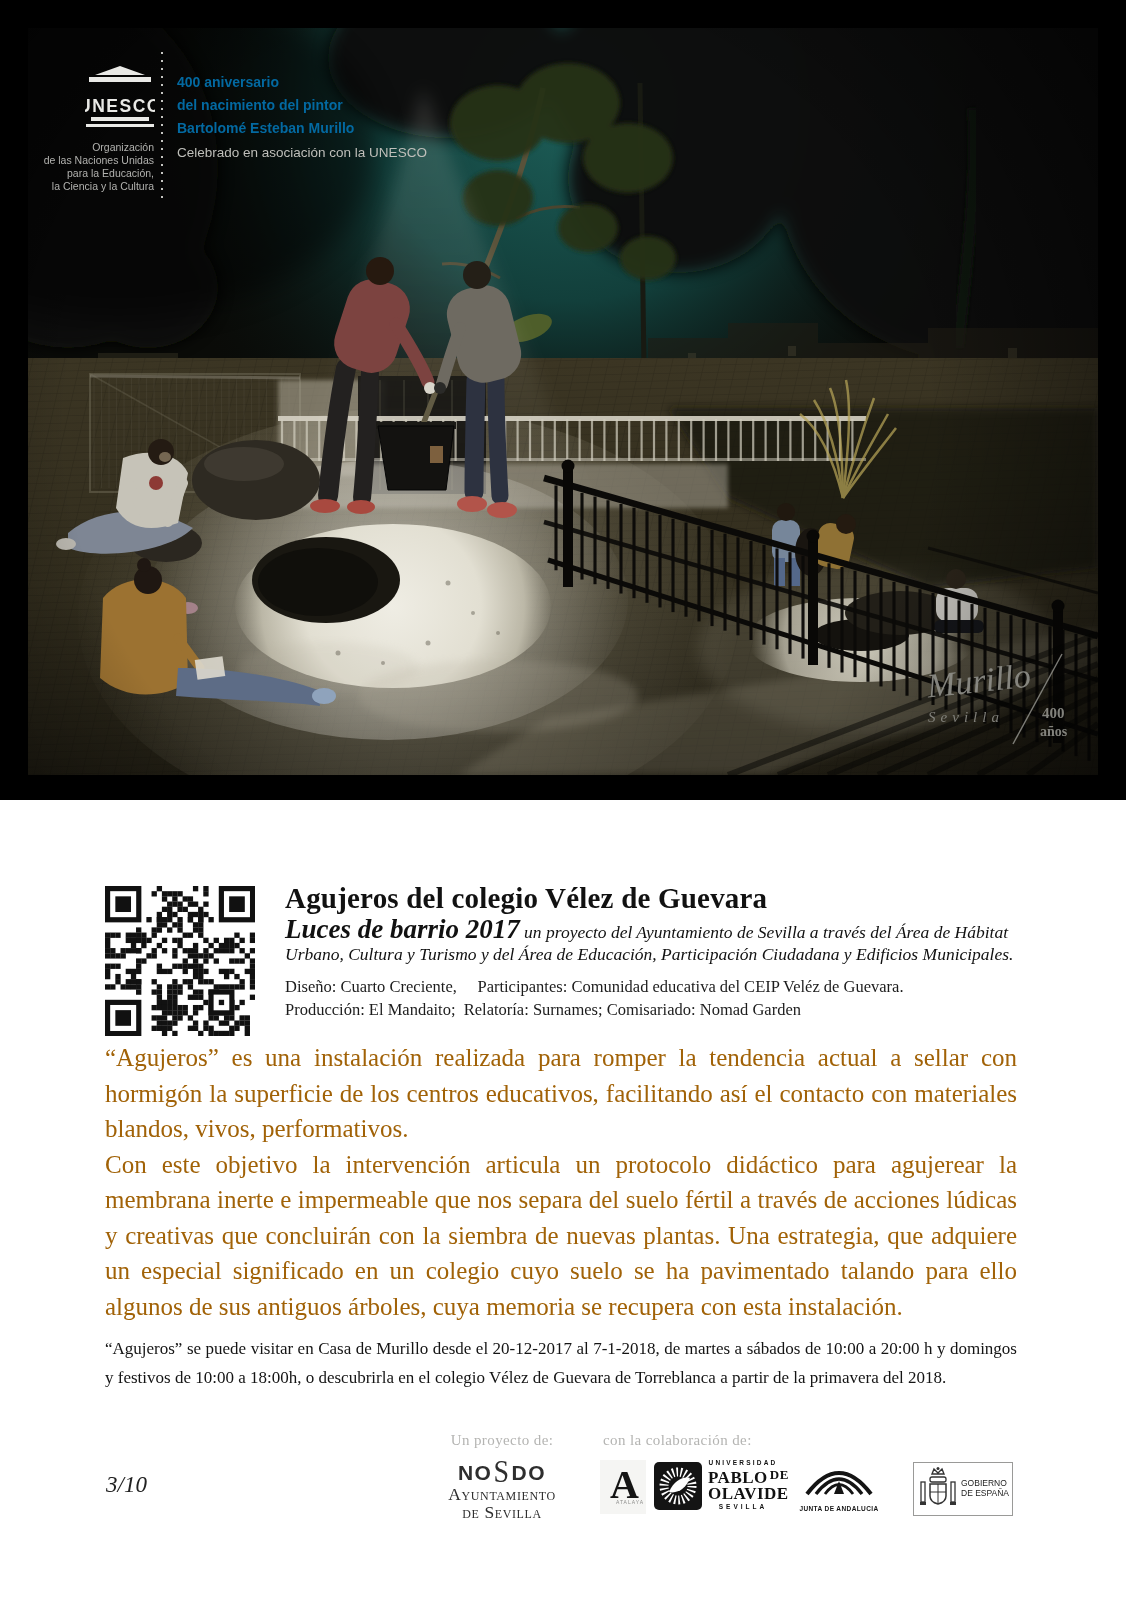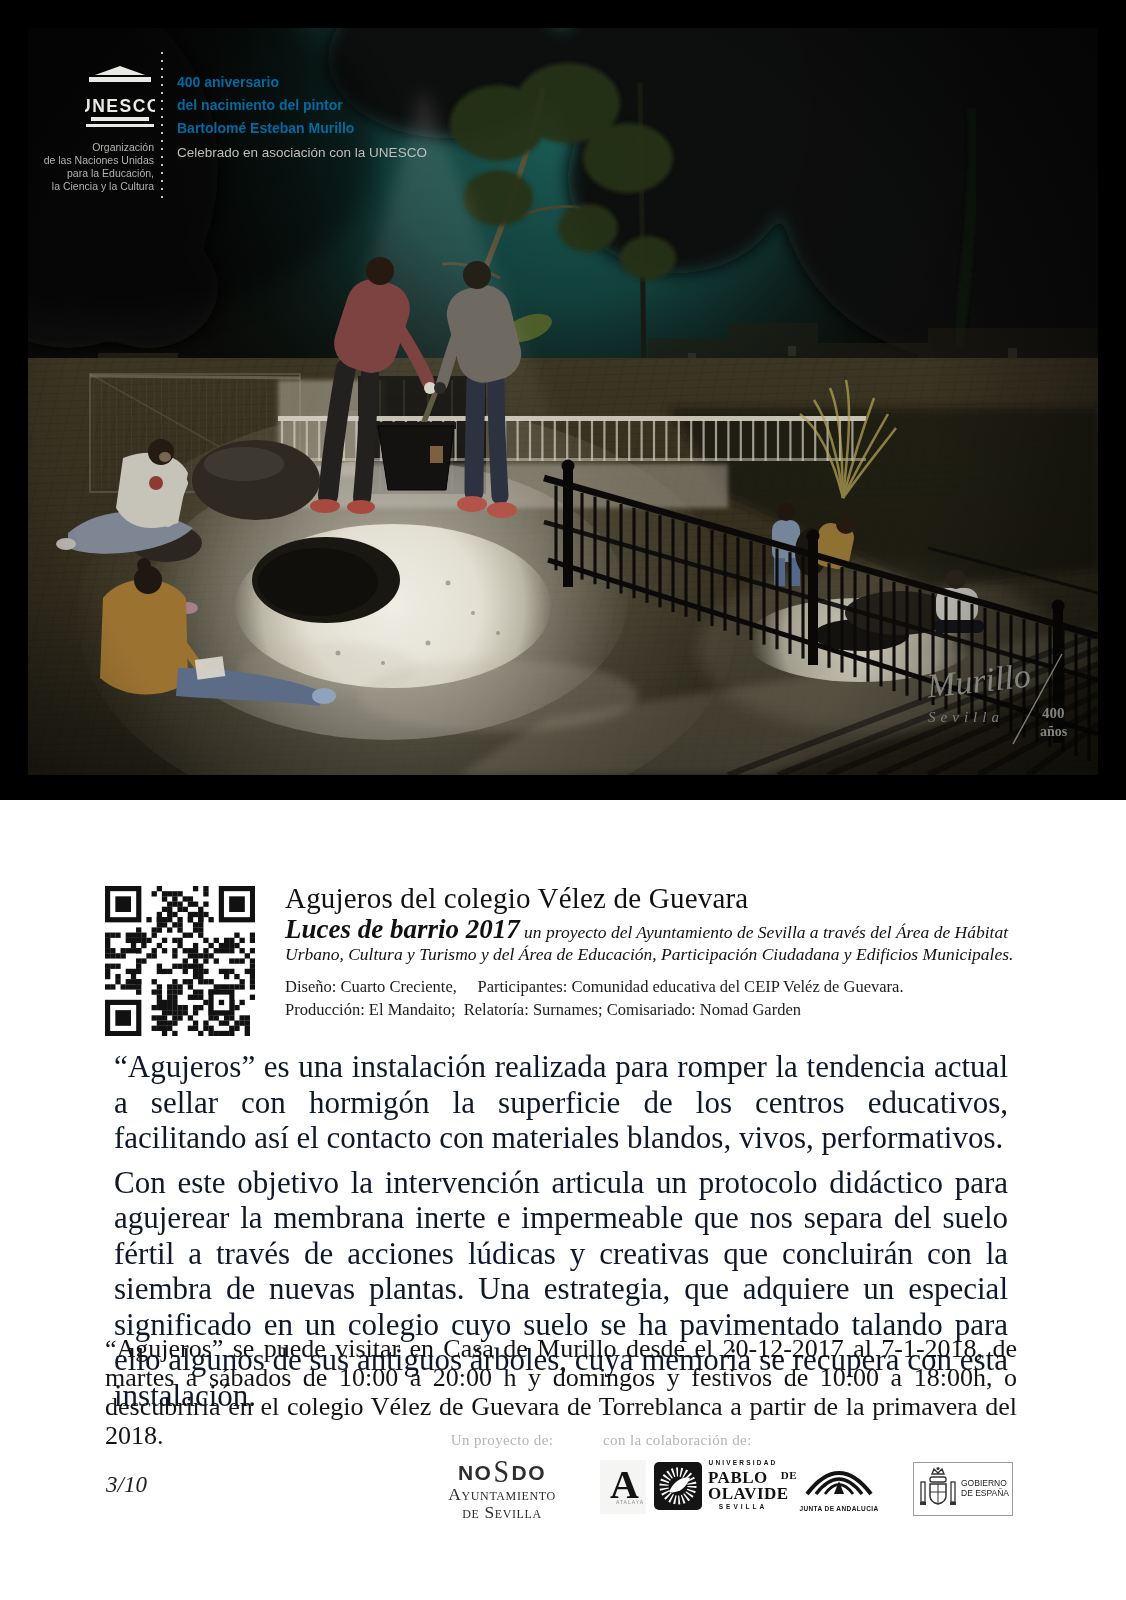--- a/index.html
+++ b/index.html
@@ -15,50 +15,50 @@
             font-size:10.5px;line-height:13px;color:#b2b2af;}
   .dotline{position:absolute;left:161px;top:52px;width:2px;height:152px;opacity:.85;
            background:repeating-linear-gradient(#e6e6e2 0 2px,transparent 2px 8px);}
   .header-text{position:absolute;left:177px;top:71px;}
   .anniv-line{font-size:14px;line-height:23px;font-weight:bold;color:#0369a1;}
   .anniv-sub{font-size:13.5px;line-height:17px;color:#bfbfba;margin-top:4px;}
   
   .info-header{position:absolute;left:105px;top:882px;width:915px;}
   .qr{position:absolute;left:0;top:4px;}
   .title-block{position:absolute;left:180px;top:0;width:735px;}
-  .doc-title{margin:0;font-size:29px;line-height:33px;font-weight:normal;letter-spacing:.2px;color:#111;}
+  .doc-title{margin:0;font-size:29px;line-height:33px;font-weight:bold;letter-spacing:.2px;color:#111;}
   .subtitle{margin:3px 0 0 0;font-style:italic;line-height:22px;font-size:17.5px;color:#111;}
   .subtitle .lead{font-size:27px;font-weight:600;}
   .credits{margin-top:11px;}
   .credit-line{font-size:16.5px;line-height:22.5px;white-space:pre-wrap;color:#1c1c1c;}
   
   .body-text{position:absolute;left:105px;top:1040px;width:912px;}
-  .body-text p{margin:9px;font-size:31px;line-height:35.5px;text-align:justify;color:#0f172a;}
+  .body-text p{margin:0;font-size:25px;line-height:35.5px;text-align:justify;color:#a16207;}
   .visit-note{position:absolute;left:105px;top:1334px;width:912px;margin:0;
-              font-size:26px;line-height:29px;text-align:justify;color:#141414;}
+              font-size:17px;line-height:29px;text-align:justify;color:#141414;}
   
   .footer{position:absolute;left:0;top:1432px;width:1008px;height:110px;}
   .footer-label{position:absolute;font-size:15px;letter-spacing:.4px;color:#b4b4b2;}
   .label-project{left:402px;top:0;width:200px;text-align:center;}
   .label-collab{left:603px;top:0;}
   .nosdo-block{position:absolute;left:402px;top:27px;width:200px;text-align:center;color:#2e2e2e;}
   .nosdo-word{font-family:"Liberation Sans",sans-serif;font-weight:bold;font-size:21px;letter-spacing:1.5px;line-height:24px;}
   .nosdo-s{display:inline-block;font-family:"Liberation Serif",serif;font-weight:400;font-size:28px;
            transform:scaleY(1.12);margin:0 1px;position:relative;top:1px;}
   .ayto-line{font-variant:small-caps;font-size:17.5px;line-height:18px;letter-spacing:.6px;}
   .logo-box{position:absolute;}
   .atalaya{left:600px;top:28px;width:46px;height:54px;background:#f5f5f3;}
   .atalaya .big-a{position:absolute;left:10px;top:1px;font-size:40px;font-weight:bold;color:#141414;}
   .atalaya .cap{position:absolute;right:2px;bottom:9px;font-size:5px;letter-spacing:1px;color:#8e8e8c;
                 font-family:"Liberation Sans",sans-serif;}
   .circle-logo{left:654px;top:30px;width:48px;height:48px;background:#141414;border-radius:5px;}
   .upo{left:708px;top:26px;width:70px;text-align:center;color:#111;font-family:"Liberation Sans",sans-serif;}
   .upo-univ{font-size:6.5px;letter-spacing:2.2px;font-weight:bold;line-height:9px;}
   .upo-name{font-family:"Liberation Serif",serif;font-weight:bold;font-size:17px;line-height:16px;letter-spacing:.5px;}
-  .upo-de{font-size:11px;font-weight:bold;vertical-align:4px;margin-left:13px;}
+  .upo-de{font-size:13px;font-weight:bold;vertical-align:4px;margin-left:2px;}
   .upo-city{font-size:6.5px;letter-spacing:3px;font-weight:bold;line-height:10px;}
   .junta{left:797px;top:30px;width:84px;text-align:center;color:#141414;}
   .junta-text{font-size:6.5px;font-weight:bold;letter-spacing:.4px;font-family:"Liberation Sans",sans-serif;margin-top:1px;}
   .gobierno{left:913px;top:30px;width:98px;height:52px;border:1px solid #9a9a98;background:#fff;}
   .gob-text{position:absolute;left:47px;top:15px;font-family:"Liberation Sans",sans-serif;
             font-size:8.5px;font-weight:normal;line-height:10px;color:#222;}
   .pagenum{position:absolute;left:106px;top:1472px;font-style:italic;font-size:23px;color:#222;}
 </style>
 </head>
 <body>

